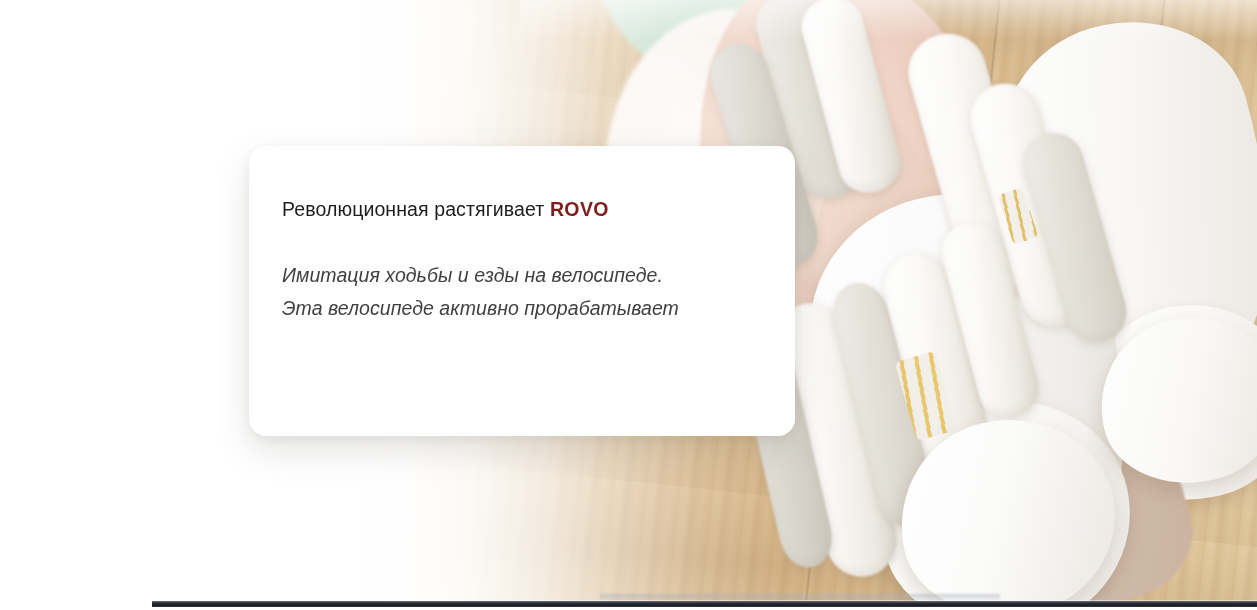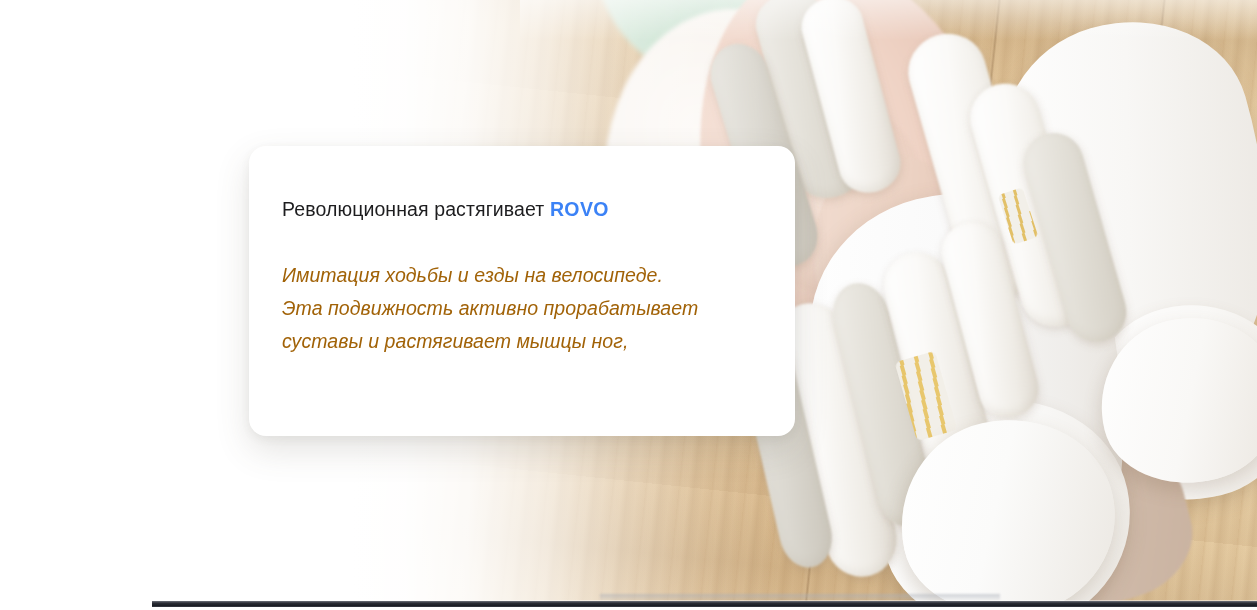--- a/index.html
+++ b/index.html
@@ -256,30 +256,30 @@
   .card-heading {
     font-size: 19.5px;
     font-weight: 400;
     color: #1d1d1f;
     letter-spacing: 0.1px;
     margin: 0;
     white-space: nowrap;
   }
   .card-heading .brand {
     font-weight: 700;
-    color: #3b82f6;
+    color: #7f1d1d;
     letter-spacing: 0.4px;
   }
 
   .card-body {
     margin: 38px 0 0 0;
     font-size: 19.5px;
     font-style: italic;
     line-height: 33px;
-    color: #a16207;
+    color: #404040;
     letter-spacing: 0.05px;
   }
   .card-body .ln { display: block; white-space: nowrap; }
 
   
   .bottom-rail {
     position: absolute;
     left: 152px;
     top: 601px;
     width: 1105px;
@@ -355,22 +355,21 @@
       <div class="photo-fade-top"></div>
       <div class="photo-fade-left"></div>
     </div>
   </div>
 
   <div class="info-card">
     <p class="card-heading"><span>Революционная растягивает </span><span class="brand">ROVO</span></p>
 
     <div class="card-body">
       <span class="ln">Имитация ходьбы и езды на велосипеде.</span>
-      <span class="ln">Эта подвижность активно прорабатывает</span>
-      <span class="ln">суставы и растягивает мышцы ног,</span>
+      <span class="ln">Эта велосипеде активно прорабатывает</span>
     </div>
   </div>
 
   <div class="rail-sheen"></div>
   <div class="bottom-rail-hi"></div>
   <div class="bottom-rail"></div>
 
 </div>
 
 </body></html>

